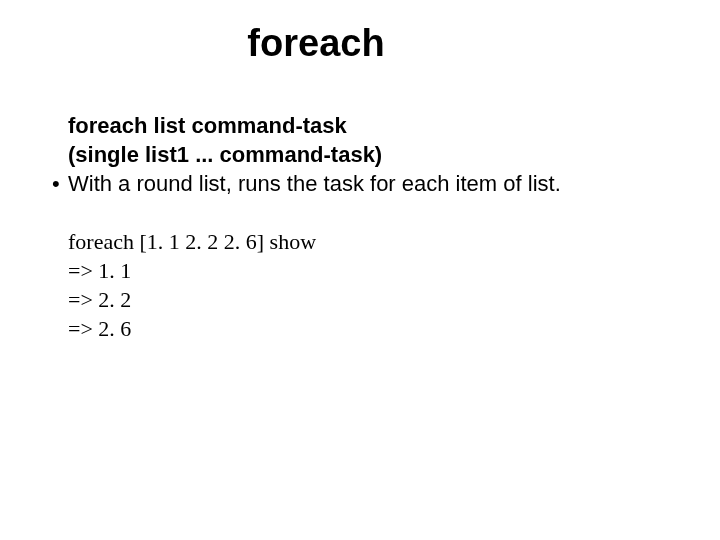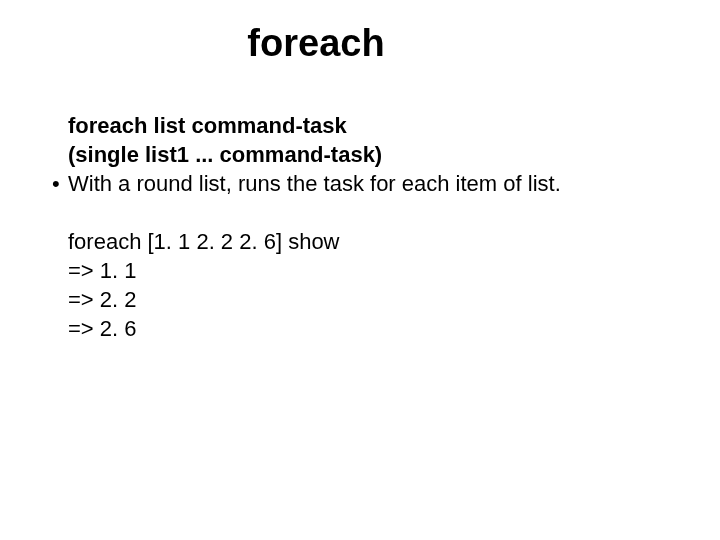--- a/index.html
+++ b/index.html
@@ -38,21 +38,21 @@
   .bullet-row {
     display: flex;
     margin-left: -16px;
   }
   .bullet-dot {
     width: 16px;
     flex: 0 0 16px;
     text-align: left;
   }
   .mono {
-    font-family: Liberation Sans, sans-serif;
+    font-family: Liberation Serif, serif;
     font-size: 22px;
     white-space: pre;
   }
   .block2 {
     margin-top: 26px;
   }
 </style>
 </head>
 <body>
 

